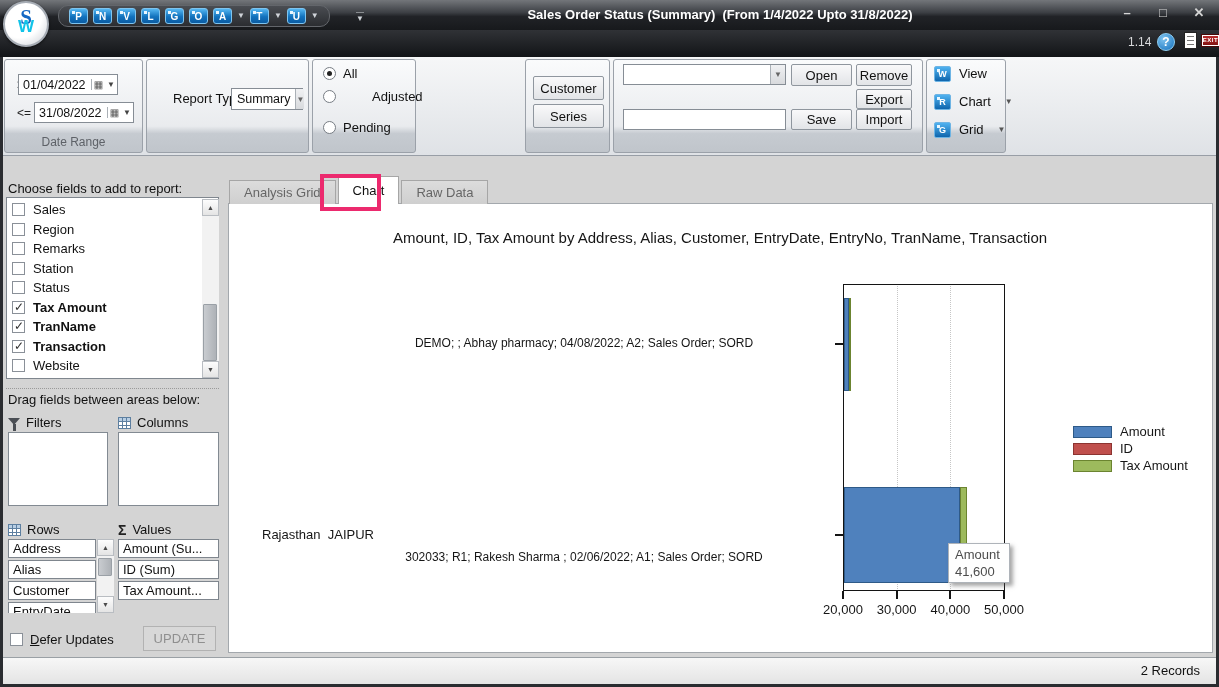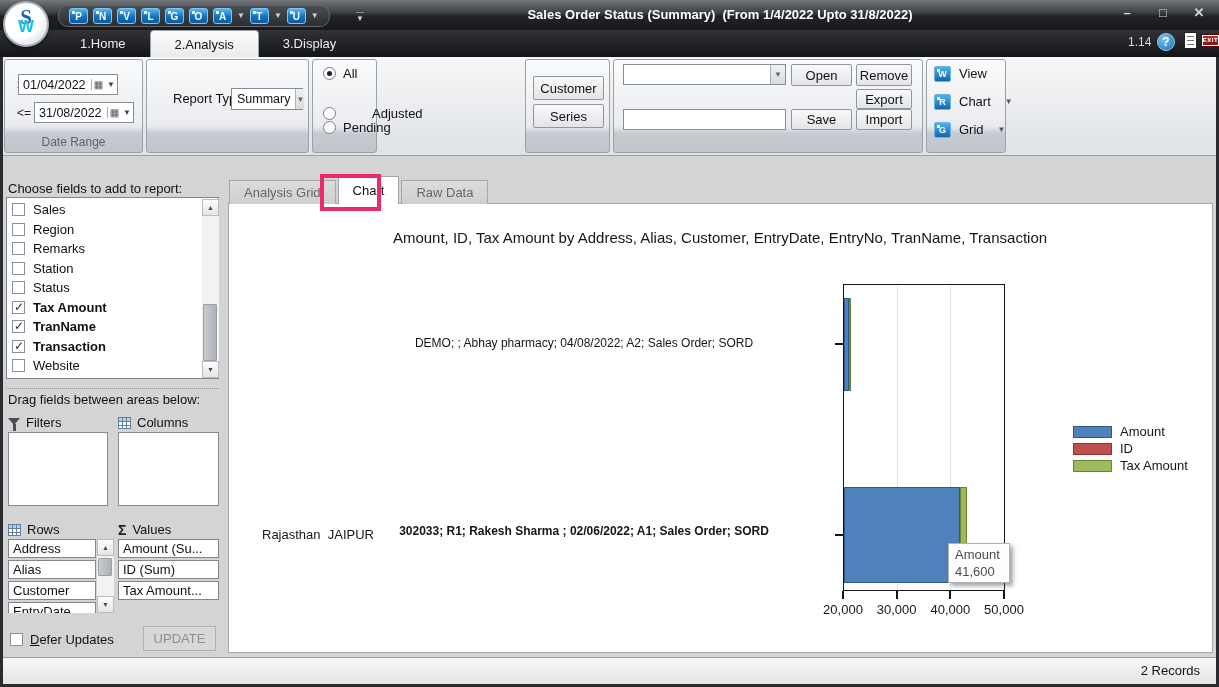--- a/index.html
+++ b/index.html
@@ -166,25 +166,20 @@
       <span>□</span>
       <span>✕</span>
     </div>
   </div>
   <div id="app-logo">
     <span class="s">S</span>
     <span class="w">W</span>
   </div>
 
   <div id="tabrow"></div>
-  <div id="ribbon-tabs">
-      <div class="rtab">1.Home</div>
-      <div class="rtab active">2.Analysis</div>
-      <div class="rtab">3.Display</div>
-    </div>
   <div id="version-label">1.14</div>
   <div id="help-icon">?</div>
   <div id="doc-icon">
       <i></i>
       <i></i>
       <i></i>
     </div>
   <div id="exit-icon">EXIT</div>
 
   <div id="ribbon">
@@ -207,27 +202,27 @@
 
     <div class="grp" style="left:143px;width:163px">
       <span class="panel-text" style="left:26px;top:31px;position:absolute">Report Type</span>
       <div class="combo" style="left:84px;top:28px;width:72px">
         <span class="txt">Summary</span>
         <span class="arrowcell">▼</span>
       </div>
       <div class="grp-label"></div>
     </div>
 
-    <div class="grp" style="left:309px;width:65px">
+    <div class="grp" style="left:309px;width:104px">
       <div id="adjust-radios">
           <div class="radio-row" style="left: 10px; top: 6px;">
             <div class="radio sel"></div>
             <span>All</span>
           </div>
-          <div class="radio-row" style="left: 10px; top: 46px; gap: 36px;">
+          <div class="radio-row" style="left: 10px; top: 29px; gap: 36px;">
             <div class="radio"></div>
             <span>Adjusted</span>
           </div>
           <div class="radio-row" style="left: 10px; top: 60px;">
             <div class="radio"></div>
             <span>Pending</span>
           </div>
         </div>
       <div class="grp-label"></div>
     </div>
@@ -385,21 +380,21 @@
       <div class="gridline" style="left: 106.333px;"></div>
     </div>
   <div id="chart-layer">
       <div class="bar" style="left: 844px; top: 297.5px; width: 4.83px; height: 93px; background: rgb(79, 129, 189); border-color: rgb(46, 90, 136);"></div>
       <div class="bar" style="left: 848.83px; top: 297.5px; width: 2.14667px; height: 93px; background: rgb(157, 186, 93); border-color: rgb(107, 132, 48);"></div>
       <div class="ytick" style="left: 835px; top: 343px;"></div>
       <div class="cat-label" style="top: 336px;">DEMO; ; Abhay pharmacy; 04/08/2022; A2; Sales Order; SORD</div>
       <div class="bar" style="left: 844px; top: 487px; width: 115.92px; height: 96px; background: rgb(79, 129, 189); border-color: rgb(46, 90, 136);"></div>
       <div class="bar" style="left: 959.92px; top: 487px; width: 6.97667px; height: 96px; background: rgb(157, 186, 93); border-color: rgb(107, 132, 48);"></div>
       <div class="ytick" style="left: 835px; top: 534px;"></div>
-      <div class="cat-label" style="top: 524px; font-weight: bold;">302033; R1; Rakesh Sharma ; 02/06/2022; A1; Sales Order; SORD</div>
+      <div class="cat-label" style="top: 550px;">302033; R1; Rakesh Sharma ; 02/06/2022; A1; Sales Order; SORD</div>
       <div class="cat-group" style="top: 527px;">Rajasthan  JAIPUR</div>
       <div class="xtick" style="left: 842px; top: 591px;"></div>
       <div class="xlabel" style="left: 815px; top: 602px;">20,000</div>
       <div class="xtick" style="left: 895.667px; top: 591px;"></div>
       <div class="xlabel" style="left: 868.667px; top: 602px;">30,000</div>
       <div class="xtick" style="left: 949.333px; top: 591px;"></div>
       <div class="xlabel" style="left: 922.333px; top: 602px;">40,000</div>
       <div class="xtick" style="left: 1003px; top: 591px;"></div>
       <div class="xlabel" style="left: 976px; top: 602px;">50,000</div>
     </div>

